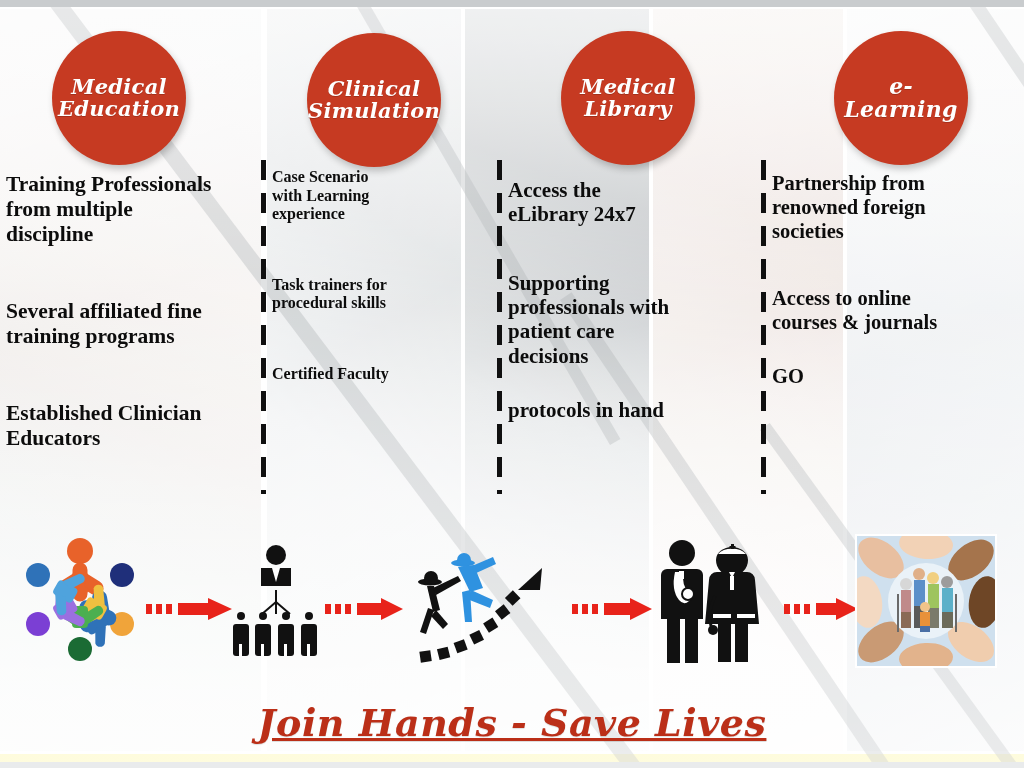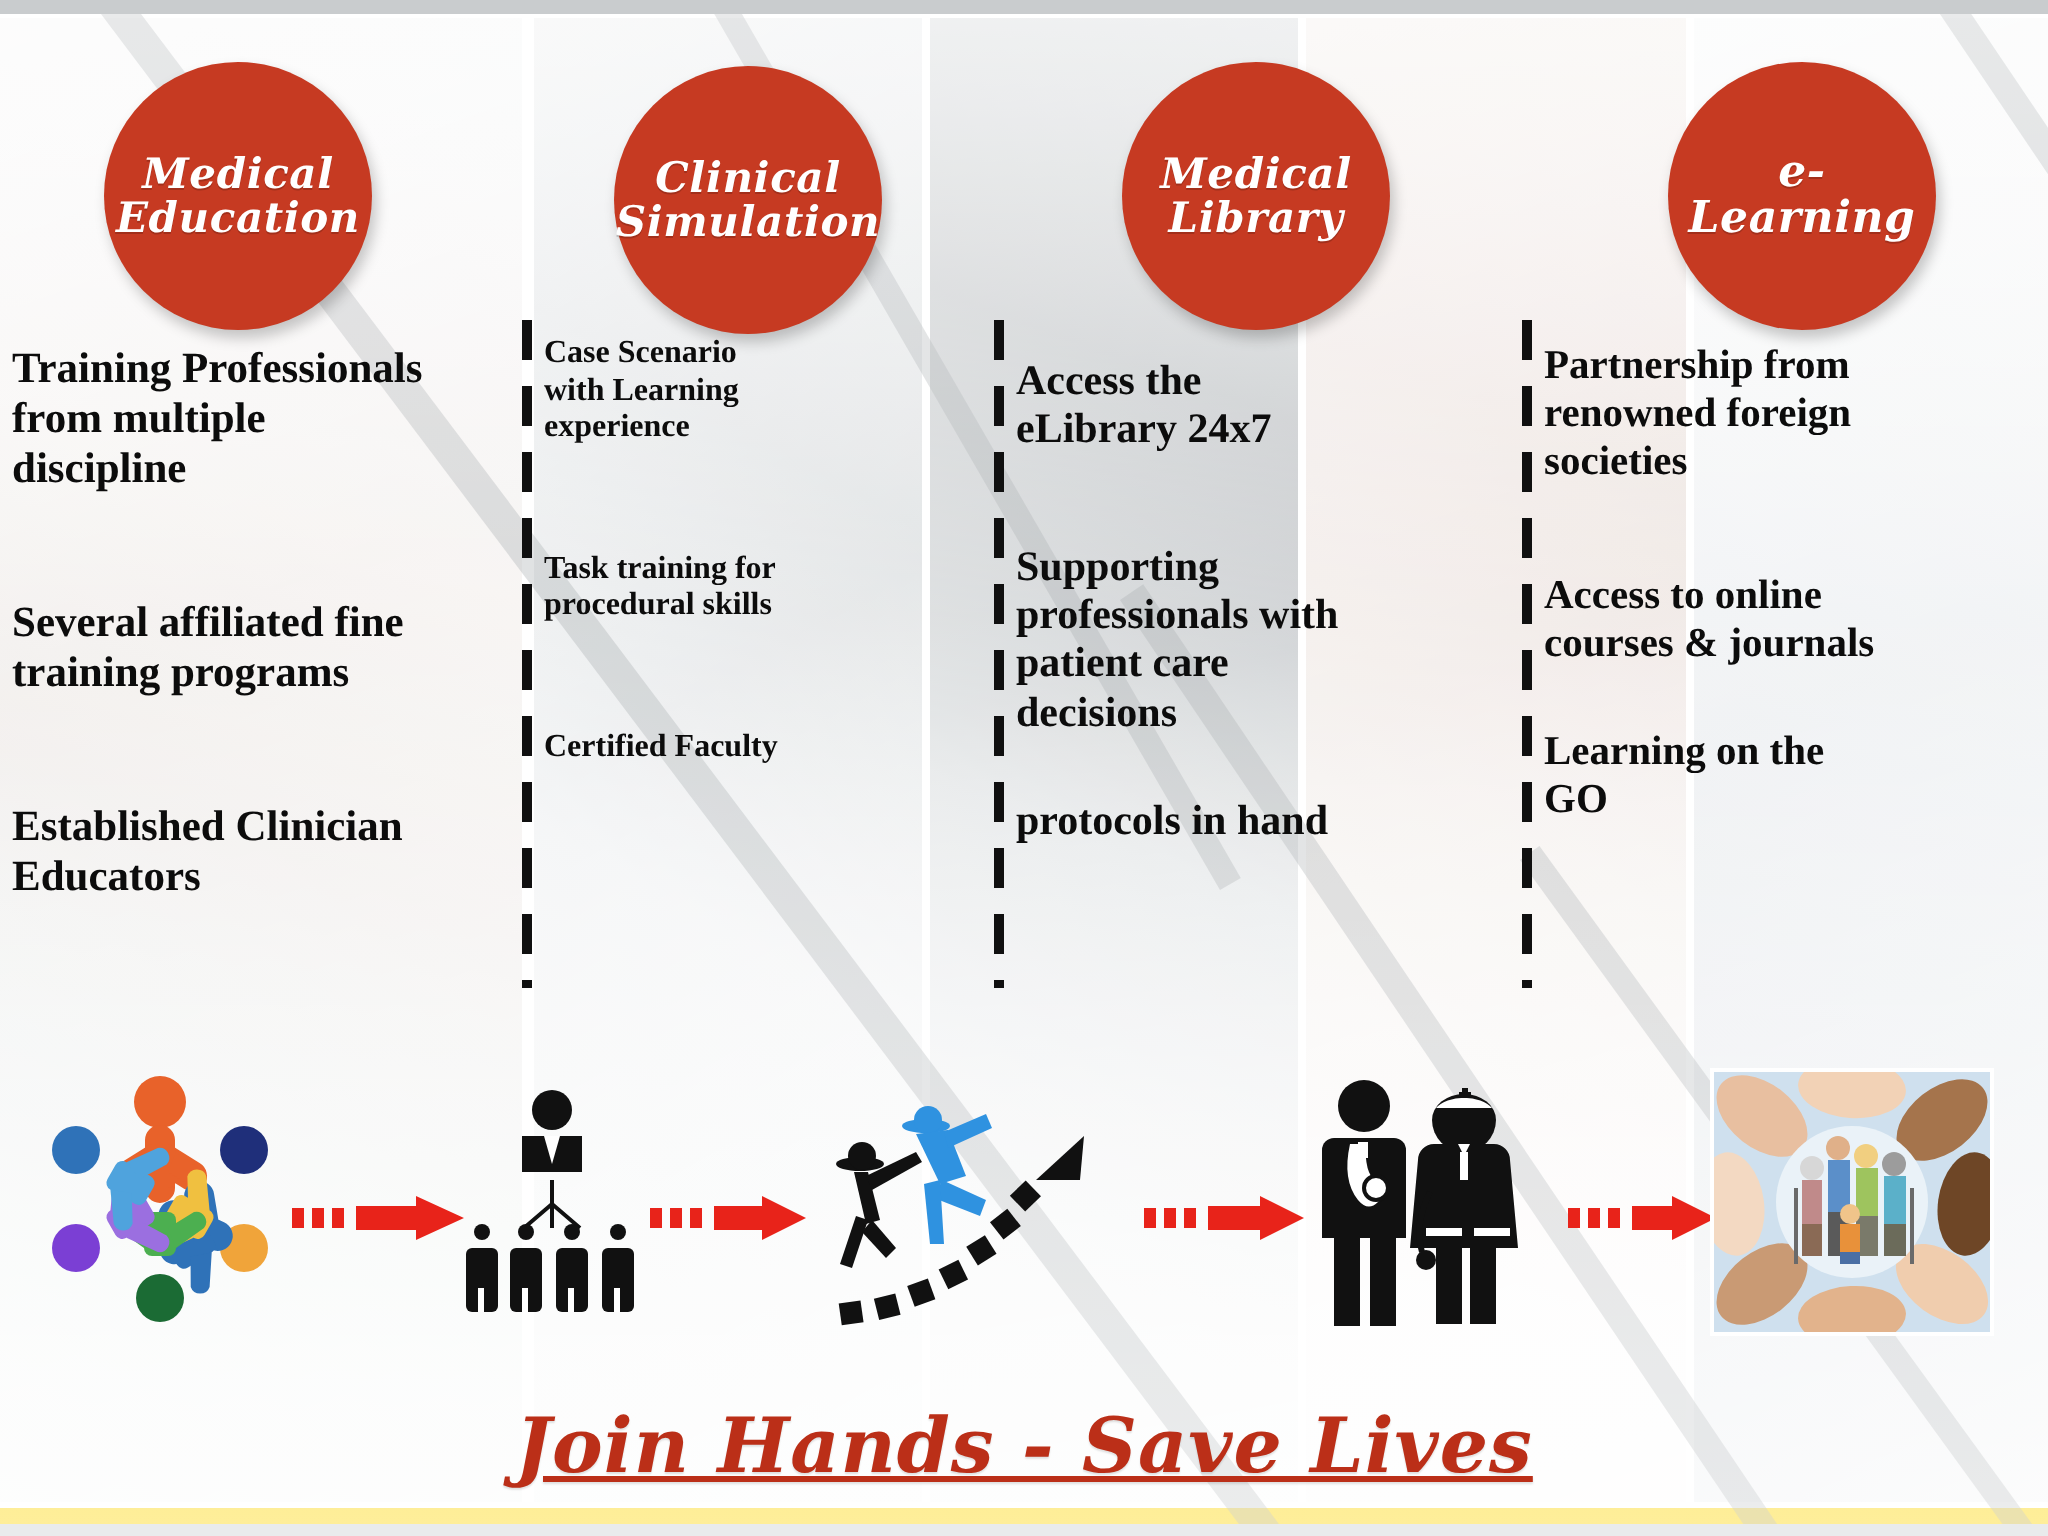--- a/index.html
+++ b/index.html
@@ -6,21 +6,21 @@
     margin: 0;
     padding: 0;
     background: #ffffff;
   }
   #poster {
     position: relative;
     width: 1024px;
     height: 768px;
     overflow: hidden;
     font-family: "Liberation Serif", "DejaVu Serif", serif;
-    background: #fde047;
+    background: #fef9c3;
   }
 
   
   .bg-layer { position:absolute; inset:0; overflow:hidden; }
 
   .bg-panel {
     position: absolute;
     top: 6px;
     bottom: 14px;
     border: 3px solid #ffffff;
@@ -236,21 +236,21 @@
   </div>
 
   <div class="col col2">
     <div class="item">
       <div class="line">Case Scenario</div>
       <div class="line">with Learning</div>
       <div class="line">experience</div>
     </div>
     <div class="gap-a"></div>
     <div class="item">
-      <div class="line">Task training for</div>
+      <div class="line">Task trainers for</div>
       <div class="line">procedural skills</div>
     </div>
     <div class="gap-a"></div>
     <div class="item">
       <div class="line">Certified Faculty</div>
     </div>
   </div>
 
   <div class="col col3">
     <div class="item">
@@ -276,21 +276,20 @@
       <div class="line">renowned foreign</div>
       <div class="line">societies</div>
     </div>
     <div class="gap-b"></div>
     <div class="item">
       <div class="line">Access to online</div>
       <div class="line">courses &amp; journals</div>
     </div>
     <div class="gap-c"></div>
     <div class="item">
-      <div class="line">Learning on the</div>
       <div class="line">GO</div>
     </div>
   </div>
 
   <div class="strip">
 
     <svg class="teamwork" viewBox="0 0 128 128">
       <g>
         <circle cx="64" cy="15" r="13" fill="#e8622a"></circle>
         <circle cx="106" cy="39" r="12" fill="#1f2f7a"></circle>

